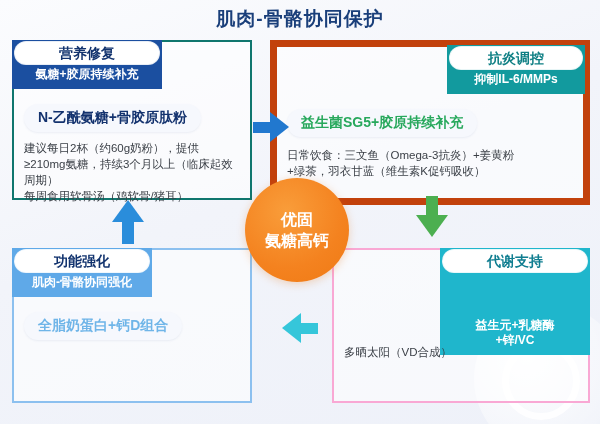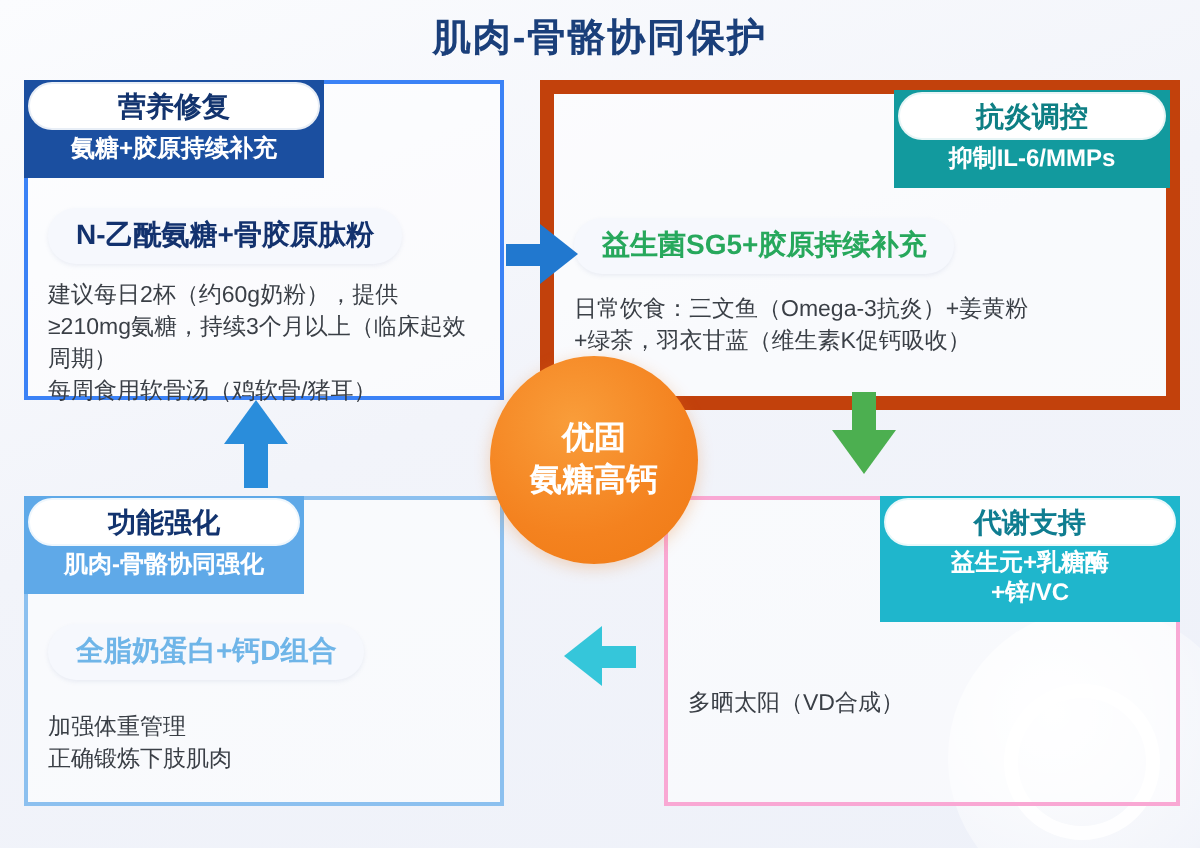--- a/index.html
+++ b/index.html
@@ -61,21 +61,21 @@
     box-sizing: border-box;
     background: rgba(255,255,255,0.55);
   }
   .card-body {
     position: absolute;
     left: 0; right: 0;
     box-sizing: border-box;
     padding: 0 10px;
   }
 
-  .card.tl { left: 12px;  top: 40px;  width: 240px; height: 160px; border: 2px solid #3b82f6; }
+  .card.tl { left: 12px;  top: 40px;  width: 240px; height: 160px; border: 2px solid #0f766e; }
   .card.tr { left: 270px; top: 40px;  width: 320px; height: 165px; border: 7px solid #c2410c; }
   .card.bl { left: 12px;  top: 248px; width: 240px; height: 155px; border: 2px solid #8cc0ef; }
   .card.br { left: 332px; top: 248px; width: 258px; height: 155px; border: 2px solid #f9a8d4; }
 
   
   .hdr {
     position: absolute;
     box-sizing: border-box;
     padding-bottom: 3px;
   }
@@ -96,21 +96,21 @@
     box-shadow: 0 0 0 1px rgba(255,255,255,0.9);
   }
   .band {
     text-align: center;
     font-size: 12px;
     font-weight: 700;
     color: #ffffff;
     line-height: 17px;
     padding: 2px 4px 3px 4px;
   }
-  .band.two-line { line-height: 15px; padding-bottom: 4px; }
+  .band.two-line { line-height: 15px; padding-bottom: 4px; margin-top: 44px; }
 
   .tl-h { background: #1b4fa0; }
   .tl-h .pill { color: #12336e; }
   .tr-h { background: #129a9e; }
   .tr-h .pill { color: #0e7f84; }
   .bl-h { background: #5fa9e8; }
   .bl-h .pill { color: #12336e; }
   .br-h { background: #1fb6cc; }
   .br-h .pill { color: #0f7d90; }
 
@@ -214,22 +214,20 @@
     </div>
   </div>
 
   <div class="card bl">
     <div class="hdr bl-h">
       <div class="pill">功能强化</div>
       <div class="band">肌肉-骨骼协同强化</div>
     </div>
     <div class="card-body" style="top:62px;">
       <div><span class="chip lblue">全脂奶蛋白+钙D组合</span></div>
-      <div class="desc" style="margin-top:16px; white-space:pre-line;">加强体重管理
-正确锻炼下肢肌肉</div>
     </div>
   </div>
 
   <div class="card br">
     <div class="hdr br-h">
       <div class="pill">代谢支持</div>
       <div class="band two-line" style="white-space:pre-line;">益生元+乳糖酶
 +锌/VC</div>
     </div>
     <div class="card-body" style="top:72px;">

